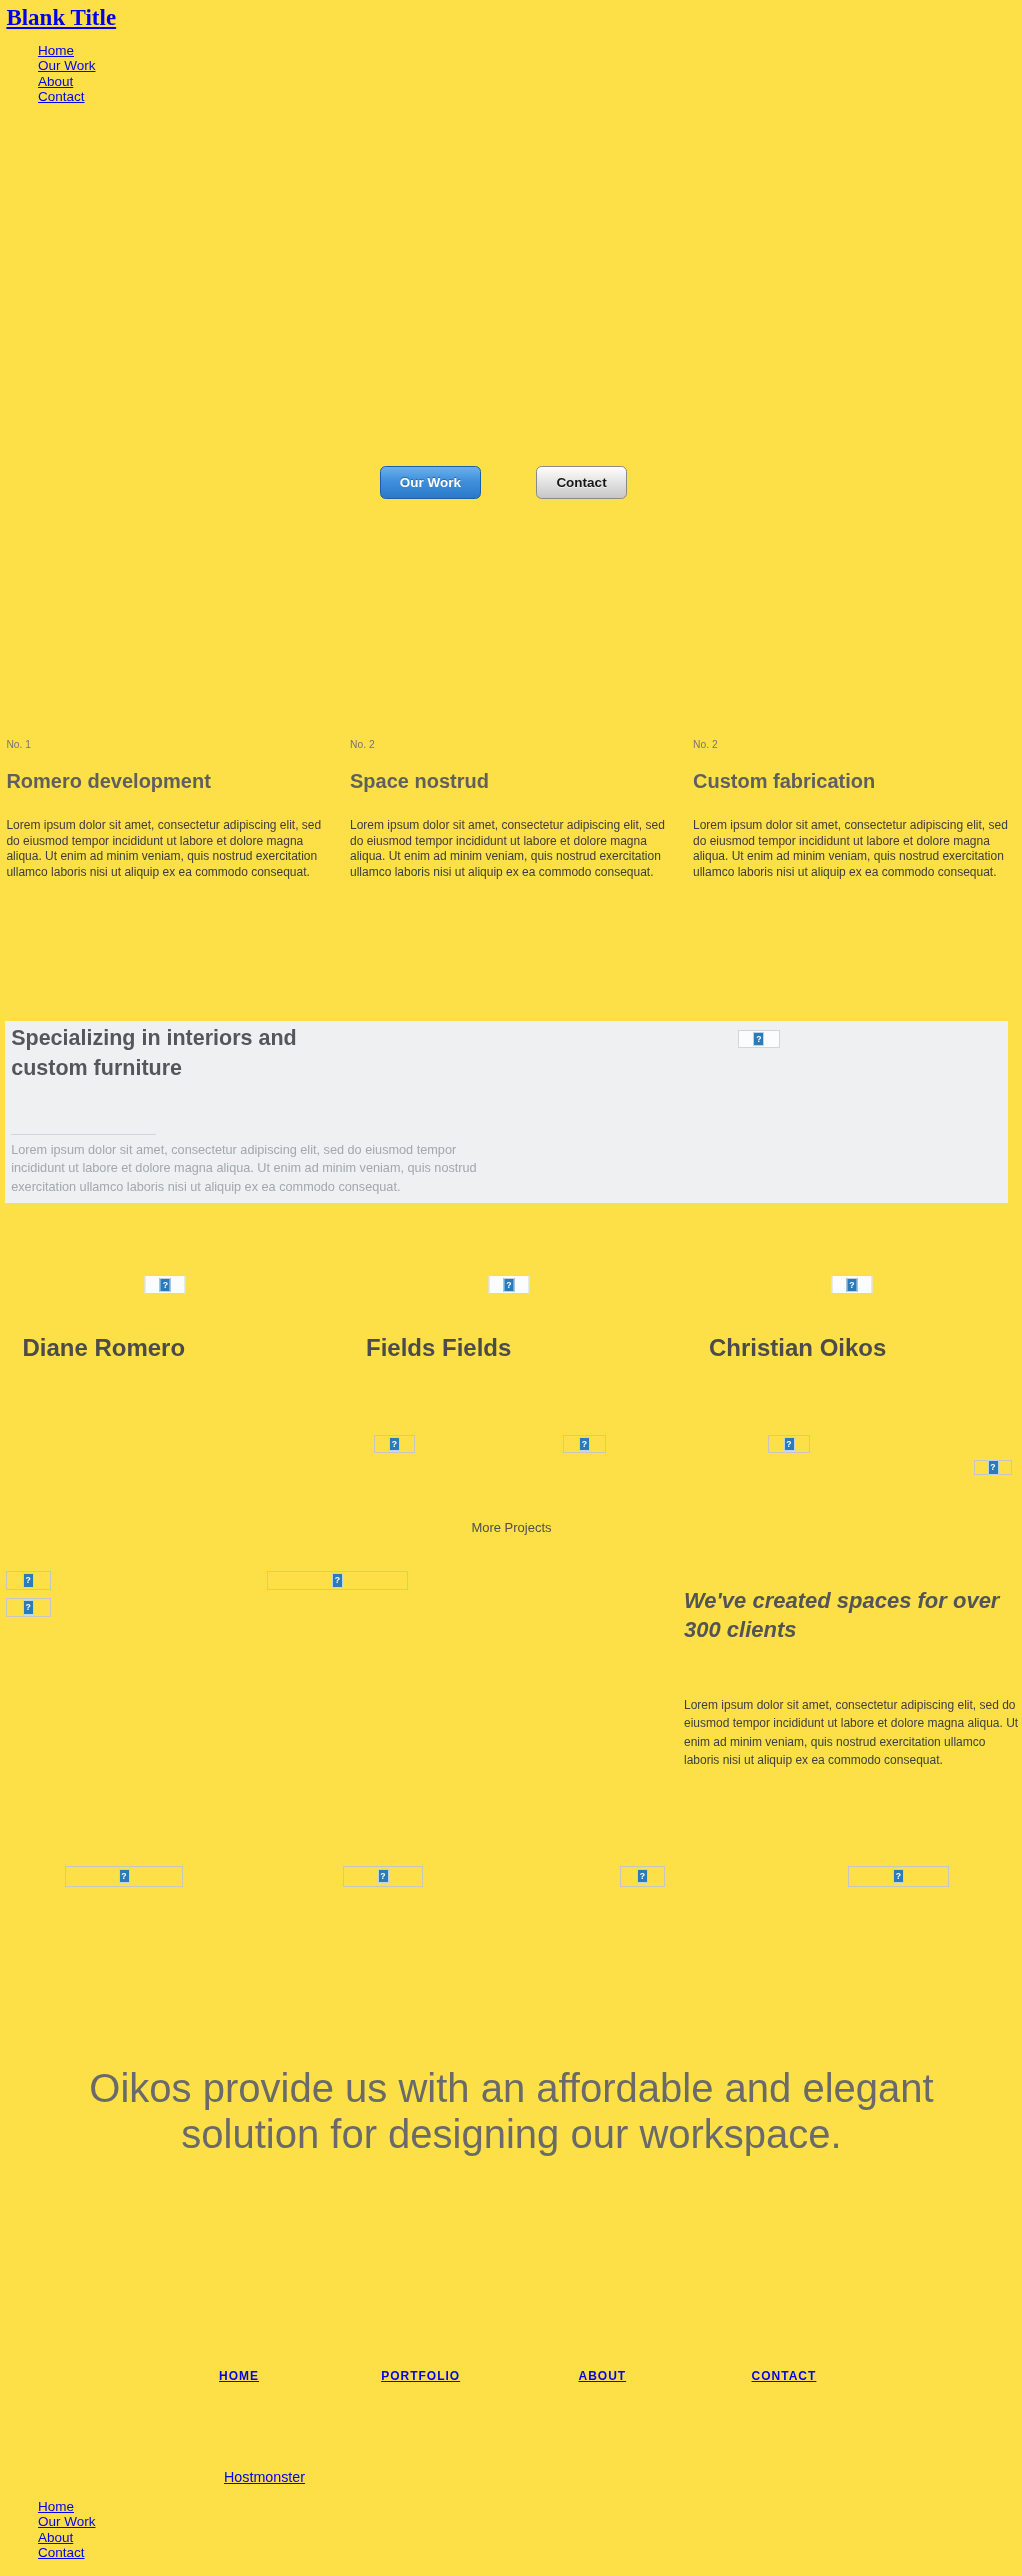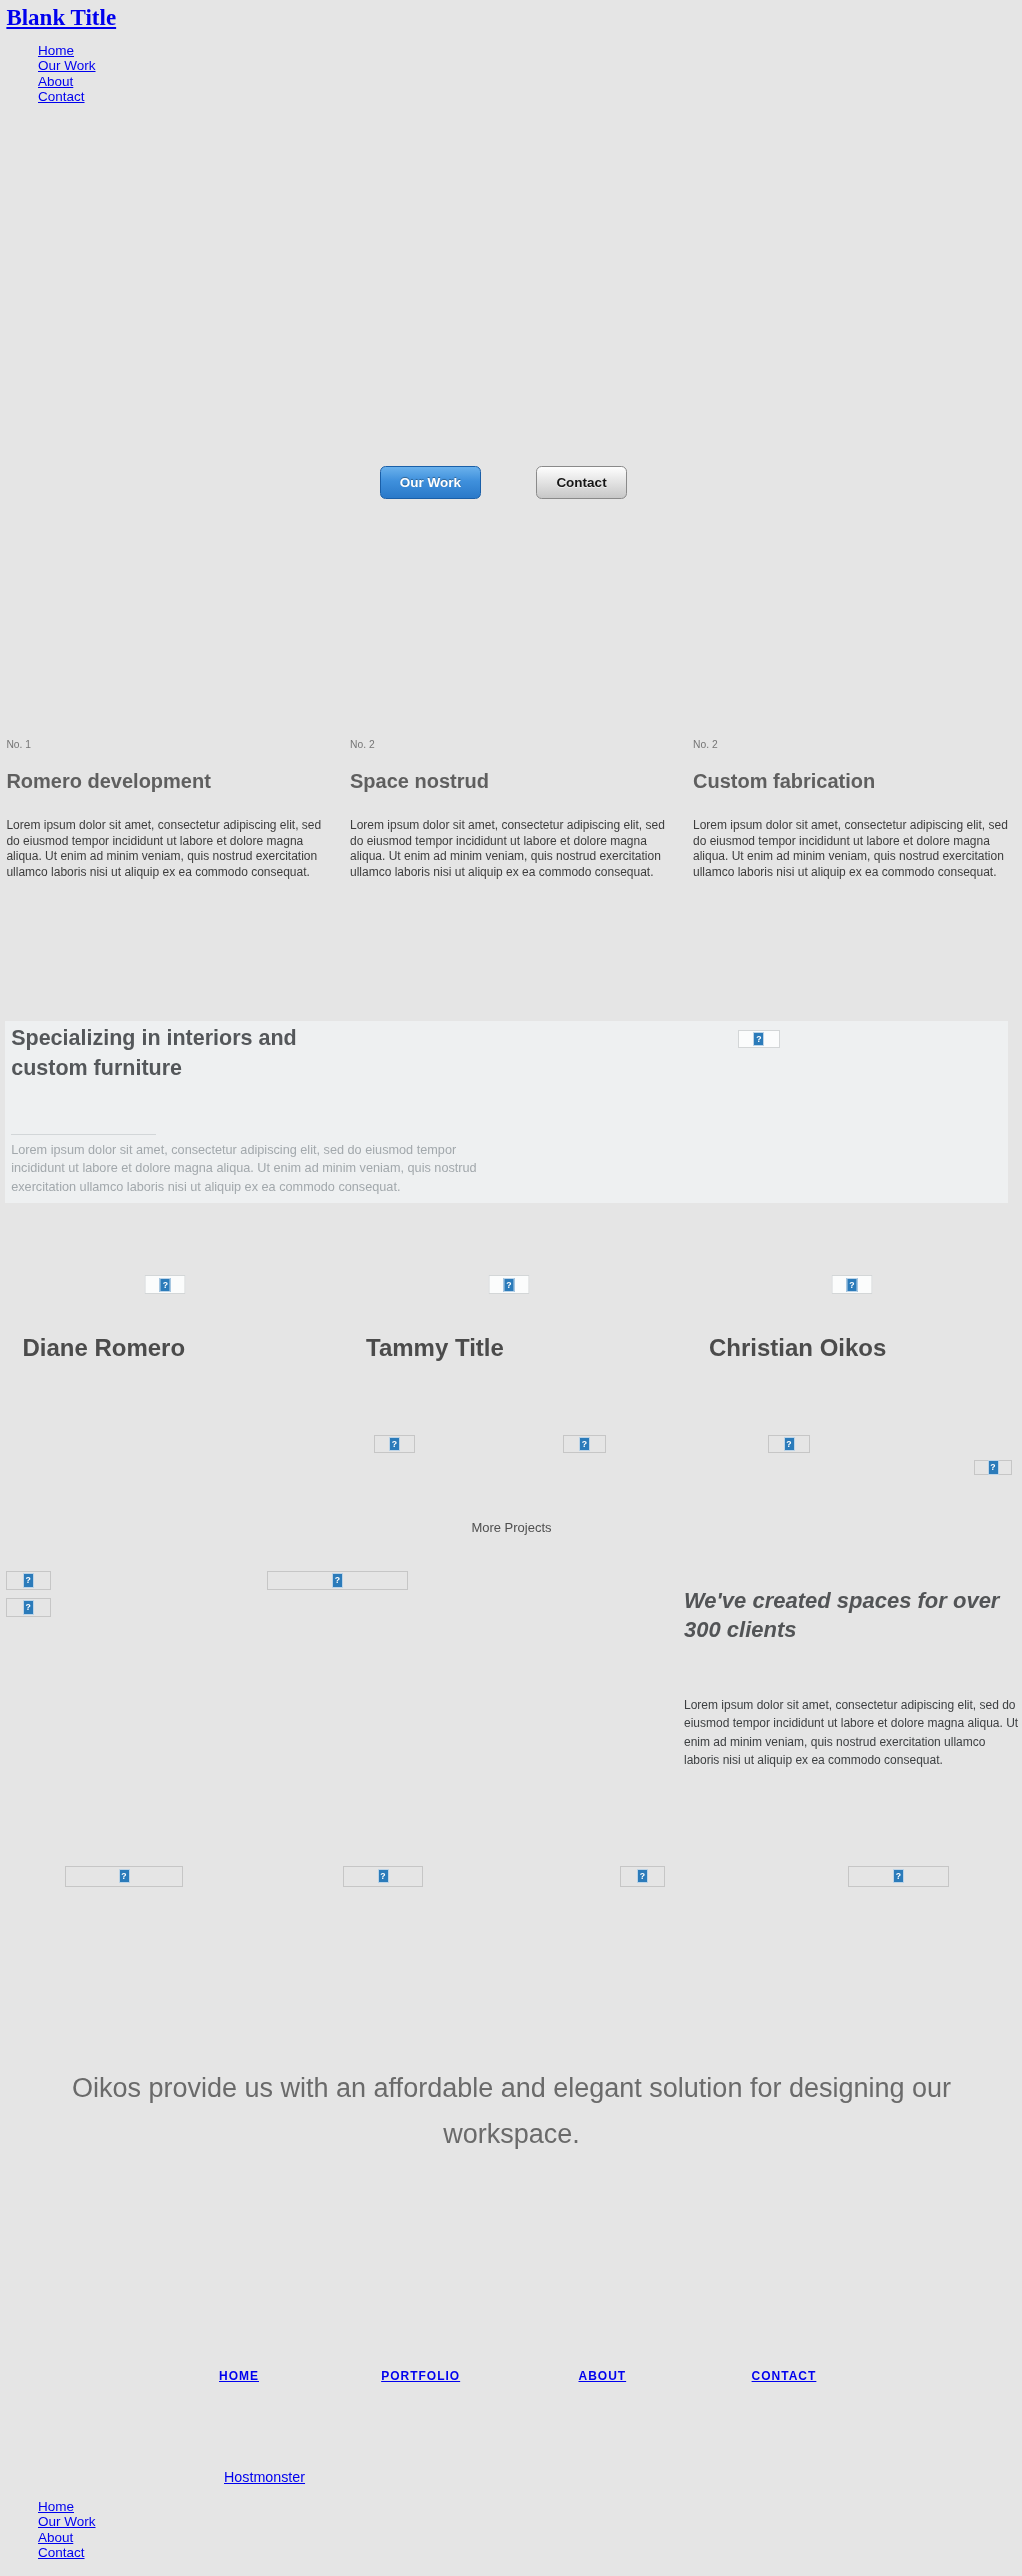--- a/index.html
+++ b/index.html
@@ -1,16 +1,16 @@
 <!DOCTYPE html>
 <html style="font-size:12.7px"><head>
 <meta charset="utf-8">
 <style>
   html,body{margin:0;padding:0;background:#000;}
-  .page{position:relative;width:1023px;height:2576px;background:#e5e5e5;overflow:hidden;
+  .page{position:relative;width:1023px;height:2576px;background:#fde047;overflow:hidden;
         font-family:"Liberation Sans","DejaVu Sans",sans-serif;}
   a{color:#0000ee;text-decoration:underline;cursor:pointer;}
 
   
   .site-title{position:absolute;left:6.4px;top:4.8px;font-family:"Liberation Serif","DejaVu Serif",serif;
               font-weight:bold;font-size:23px;}
   .nav-list{position:absolute;left:38px;margin:0;padding:0;list-style:none;font-size:13.5px;line-height:15.3px;}
   .nav-top{top:43px;}
   .nav-bottom{top:2499px;}
 
@@ -50,21 +50,21 @@
   .more-projects{position:absolute;left:0;top:1520px;width:100%;text-align:center;
                  font-size:13px;color:#4f4f4f;}
 
   
   .clients{position:absolute;left:684px;top:1586px;width:339px;}
   .clients h2{margin:0;width:318px;font-size:22px;line-height:29px;color:#525456;font-weight:bold;font-style:italic;}
   .clients p{position:absolute;left:0;top:110px;margin:0;width:338px;font-size:12px;line-height:18.3px;color:#3c3f41;}
 
   
   .quote{position:absolute;left:0;top:2065px;width:100%;text-align:center;}
-  .quote p{margin:0 auto;max-width:990px;font-size:27px;line-height:46px;color:#6a6a6a;}
+  .quote p{margin:0 auto;max-width:990px;font-size:40px;line-height:46px;color:#6a6a6a;}
 
   
   .footer-nav{position:absolute;left:151px;top:2369px;width:721px;display:flex;justify-content:space-between;}
   .footer-nav a{display:block;width:176px;text-align:center;font-size:12px;font-weight:bold;
                 letter-spacing:1px;text-transform:uppercase;}
   .host-link{position:absolute;left:224px;top:2469px;font-size:14.3px;}
 </style>
 </head>
 <body>
 
@@ -109,21 +109,21 @@
   <div class="member" style="left:6.4px">
     <div class="broken light">
       <span class="bq">?</span>
     </div>
     <h3>Diane Romero</h3>
   </div>
   <div class="member" style="left:350px">
     <div class="broken light">
       <span class="bq">?</span>
     </div>
-    <h3>Tammy Title</h3>
+    <h3>Fields Fields</h3>
   </div>
   <div class="member" style="left:693px">
     <div class="broken light">
       <span class="bq">?</span>
     </div>
     <h3>Christian Oikos</h3>
   </div>
 
   <div class="broken" style="left:374px;top:1435px;width:41px;height:18.3px;">
     <span class="bq">?</span>

